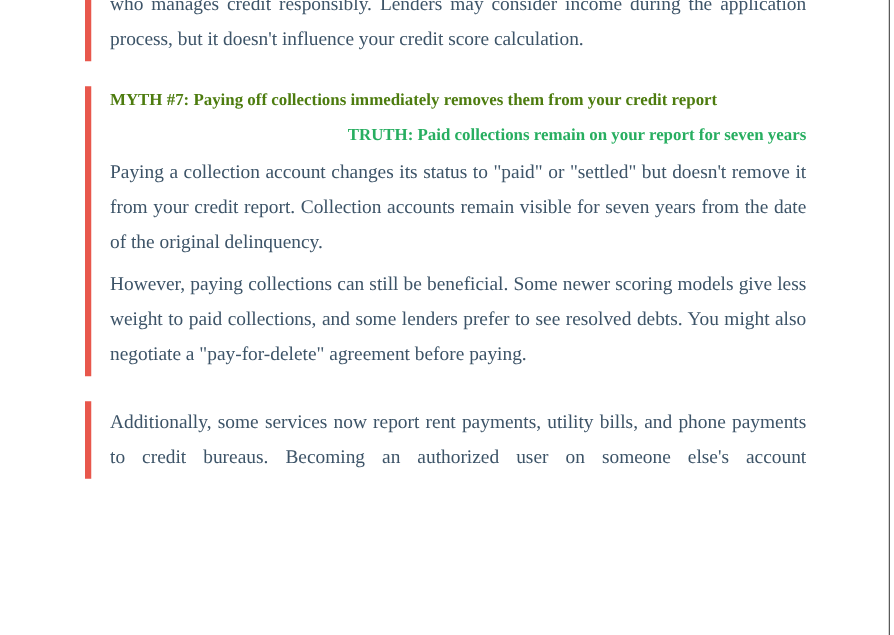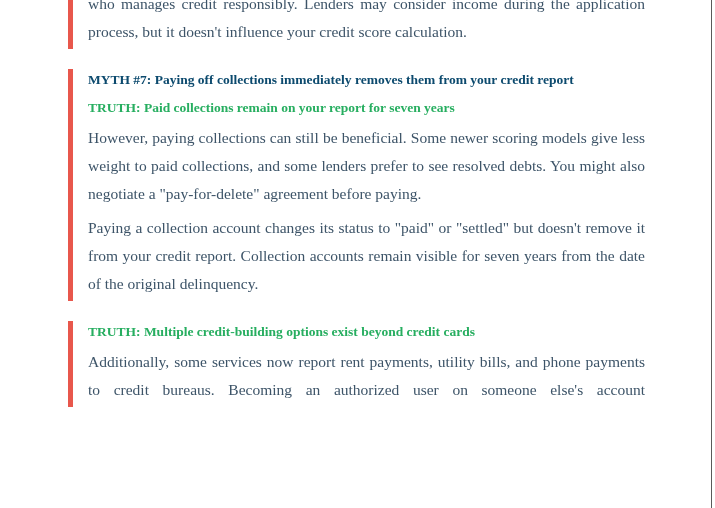--- a/index.html
+++ b/index.html
@@ -23,29 +23,30 @@
   .myth-block {
     border-left: 5px solid #e8574c;
     padding: 3px 0 3px 15px;
     margin: 0 0 20px 0;
     box-sizing: border-box;
   }
   .myth-heading {
     font-size: 13.5px;
     line-height: 16px;
     font-weight: bold;
-    color: #0c4a6e;
+    color: #4d7c0f;
     margin: 0 0 12px 0;
   }
   .truth-heading {
     font-size: 13.5px;
     line-height: 16px;
     font-weight: bold;
     color: #27ae60;
     margin: 0 0 8px 0;
+    text-align: right;
   }
   .body-para {
     font-size: 15.5px;
     line-height: 28px;
     color: #3d5468;
     text-align: justify;
     margin: 0 0 6px 0;
   }
   .body-para:last-child {
     margin-bottom: 0;
@@ -67,24 +68,23 @@
 
 <div class="content">
 
   <section class="myth-block">
     <p class="body-para">who manages credit responsibly. Lenders may consider income during the application process, but it doesn't influence your credit score calculation.</p>
   </section>
 
   <section class="myth-block">
     <h3 class="myth-heading">MYTH #7: Paying off collections immediately removes them from your credit report</h3>
     <h4 class="truth-heading">TRUTH: Paid collections remain on your report for seven years</h4>
+    <p class="body-para">Paying a collection account changes its status to "paid" or "settled" but doesn't remove it from your credit report. Collection accounts remain visible for seven years from the date of the original delinquency.</p>
     <p class="body-para">However, paying collections can still be beneficial. Some newer scoring models give less weight to paid collections, and some lenders prefer to see resolved debts. You might also negotiate a "pay-for-delete" agreement before paying.</p>
-    <p class="body-para">Paying a collection account changes its status to "paid" or "settled" but doesn't remove it from your credit report. Collection accounts remain visible for seven years from the date of the original delinquency.</p>
   </section>
 
   <section class="myth-block">
-    <h4 class="truth-heading">TRUTH: Multiple credit-building options exist beyond credit cards</h4>
     <p class="body-para clipped-para">Additionally, some services now report rent payments, utility bills, and phone payments to credit bureaus. Becoming an authorized user on someone else's account</p>
   </section>
 
 </div>
 
 <div class="right-line"></div>
 
 </body></html>

